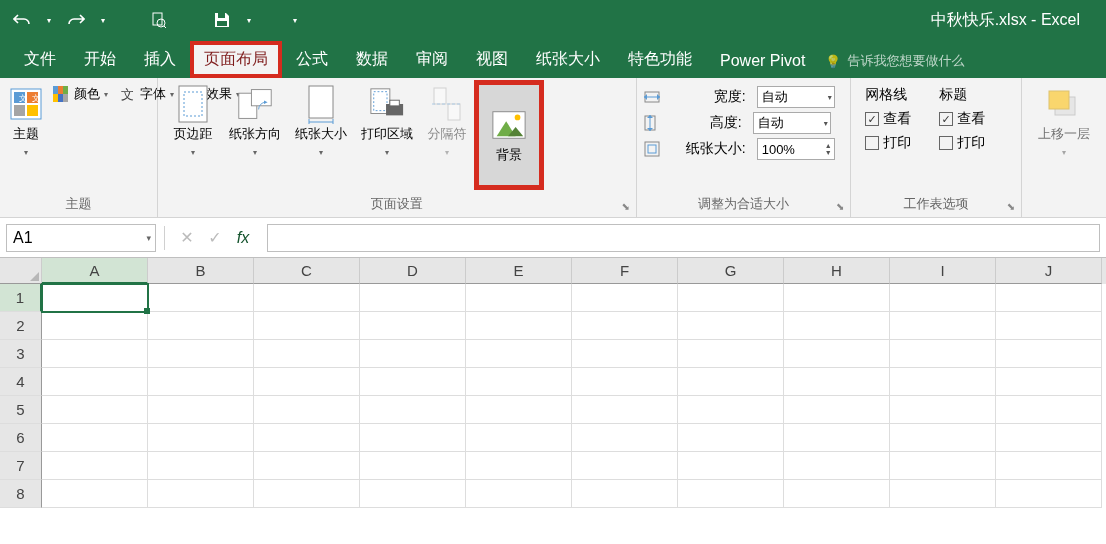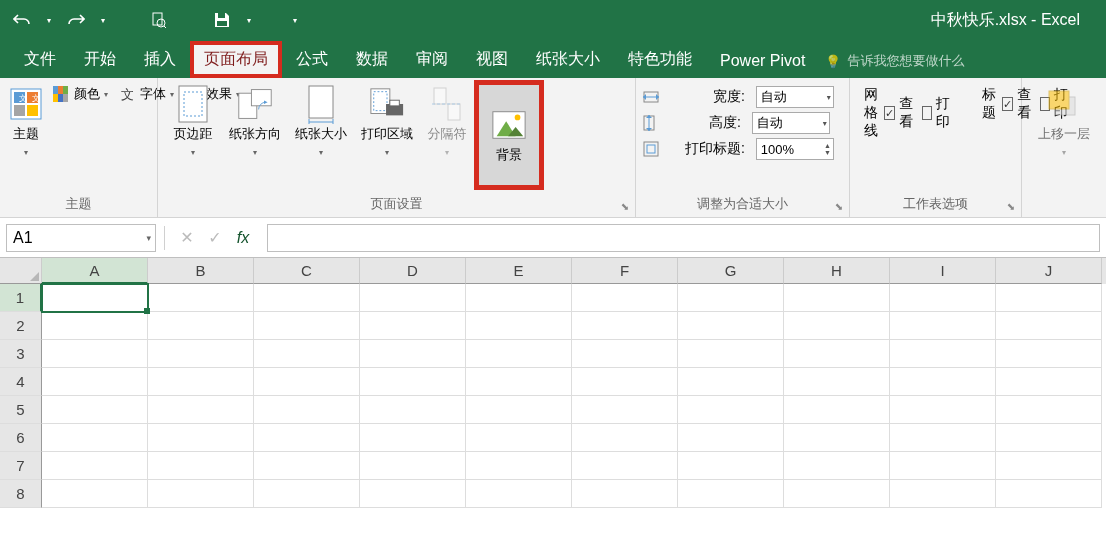--- a/index.html
+++ b/index.html
@@ -41,21 +41,21 @@
 
 
 .scale-col { display: flex; flex-direction: column; gap: 4px; padding-top: 4px; }
 .scale-row { display: flex; align-items: center; gap: 11px; font-size: 14px; }
 .scale-lbl { width: 74px; text-align: right; }
 .scale-input { width: 78px; height: 22px; border: 1px solid #aaa; background: #fff; display: flex; align-items: center; padding: 0 4px; font-size: 13px; cursor: pointer; position: relative; }
 .scale-input .dd { position: absolute; right: 2px; font-size: 8px; color: #555; }
 .spin-btns { display:flex; flex-direction:column; position:absolute; right:2px; font-size:7px; line-height:7px; color:#555;}
 
 
-.sheet-col { display: flex; flex-direction: row; gap: 6px; padding: 4px 8px 0 8px; }
+.sheet-col { display: flex; flex-direction: column; gap: 6px; padding: 4px 8px 0 8px; }
 .sheet-hdr { font-size: 14px; }
 .chk-row { display: flex; align-items: center; gap: 4px; font-size: 14px; cursor: pointer; }
 .chk { width: 14px; height: 14px; border: 1px solid #666; display:flex; align-items:center; justify-content:center; font-size:11px; color:#333; }
 
 
 .formula-bar { height: 40px; display:flex; align-items:center; border-bottom:1px solid #bfbfbf; padding-left:6px; background:#fff; }
 .name-box { width: 150px; height: 28px; border:1px solid #bfbfbf; display:flex; align-items:center; padding:0 6px; font-size:16px; position:relative; background:#fff; }
 .name-box .dd { position:absolute; right:4px; font-size:9px; color:#666; }
 .fx-sep { width:1px; height:24px; background:#d0d0d0; margin:0 8px; }
 .fb-btn { width:28px; color:#bbb; text-align:center; font-size:16px; cursor:pointer; }
@@ -298,21 +298,21 @@
               <span class="dd">▾</span>
             </div>
         </div>
         <div class="scale-row">
           <span>
               <svg width="18" height="18">
                 <rect x="2" y="2" width="14" height="14" fill="none" stroke="#888"></rect>
                 <rect x="5" y="5" width="8" height="8" fill="none" stroke="#5b9bd5"></rect>
               </svg>
             </span>
-          <span class="scale-lbl">打印标题:</span>
+          <span class="scale-lbl">纸张大小:</span>
           <div class="scale-input">
               <span>100%</span>
               <span class="spin-btns">
                 <span>▲</span>
                 <span>▼</span>
               </span>
             </div>
         </div>
       </div>
     </div>

